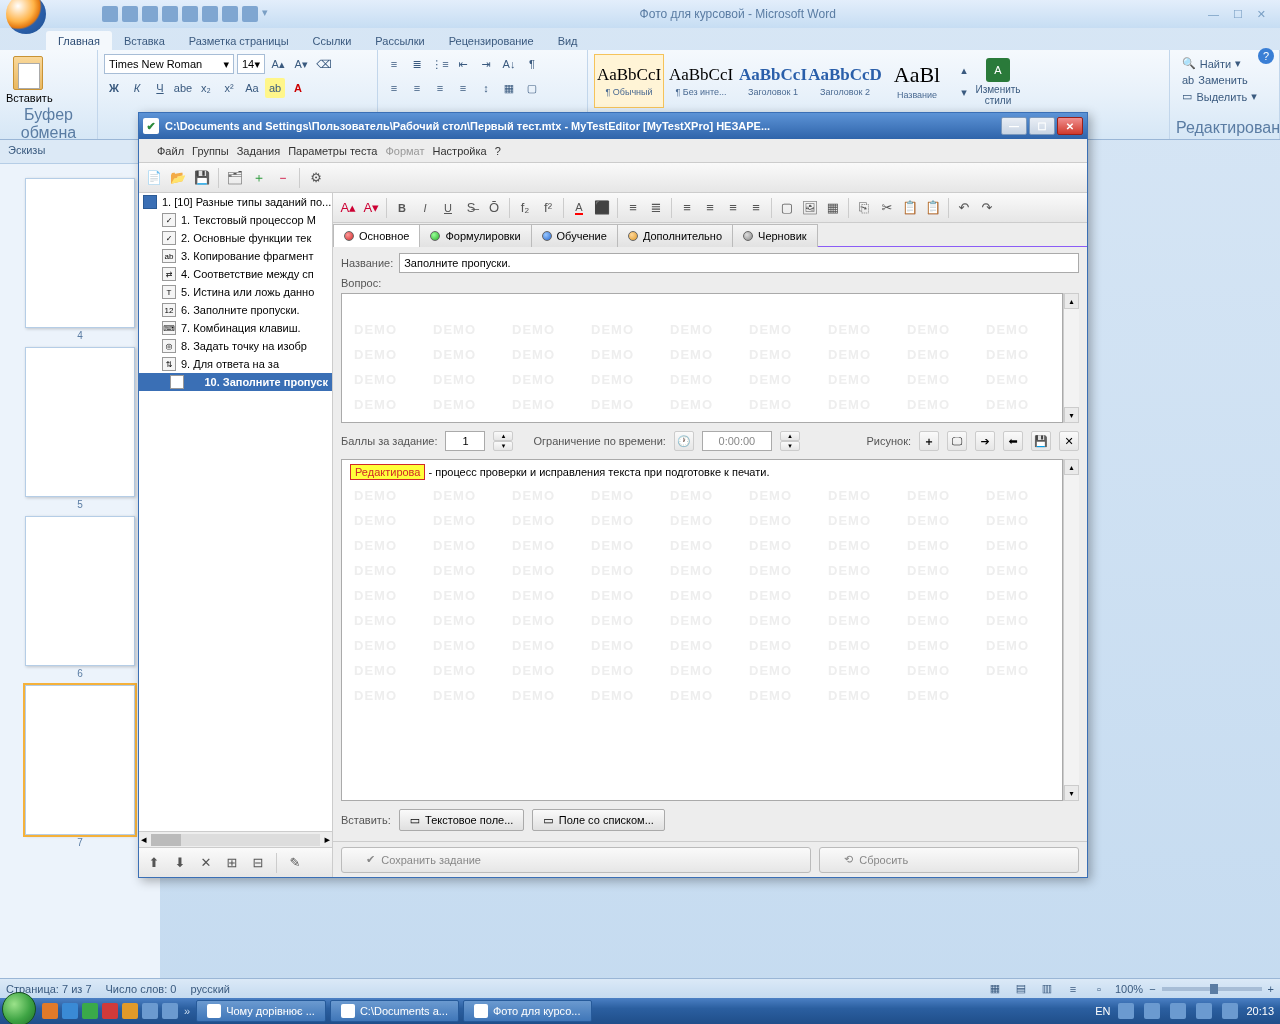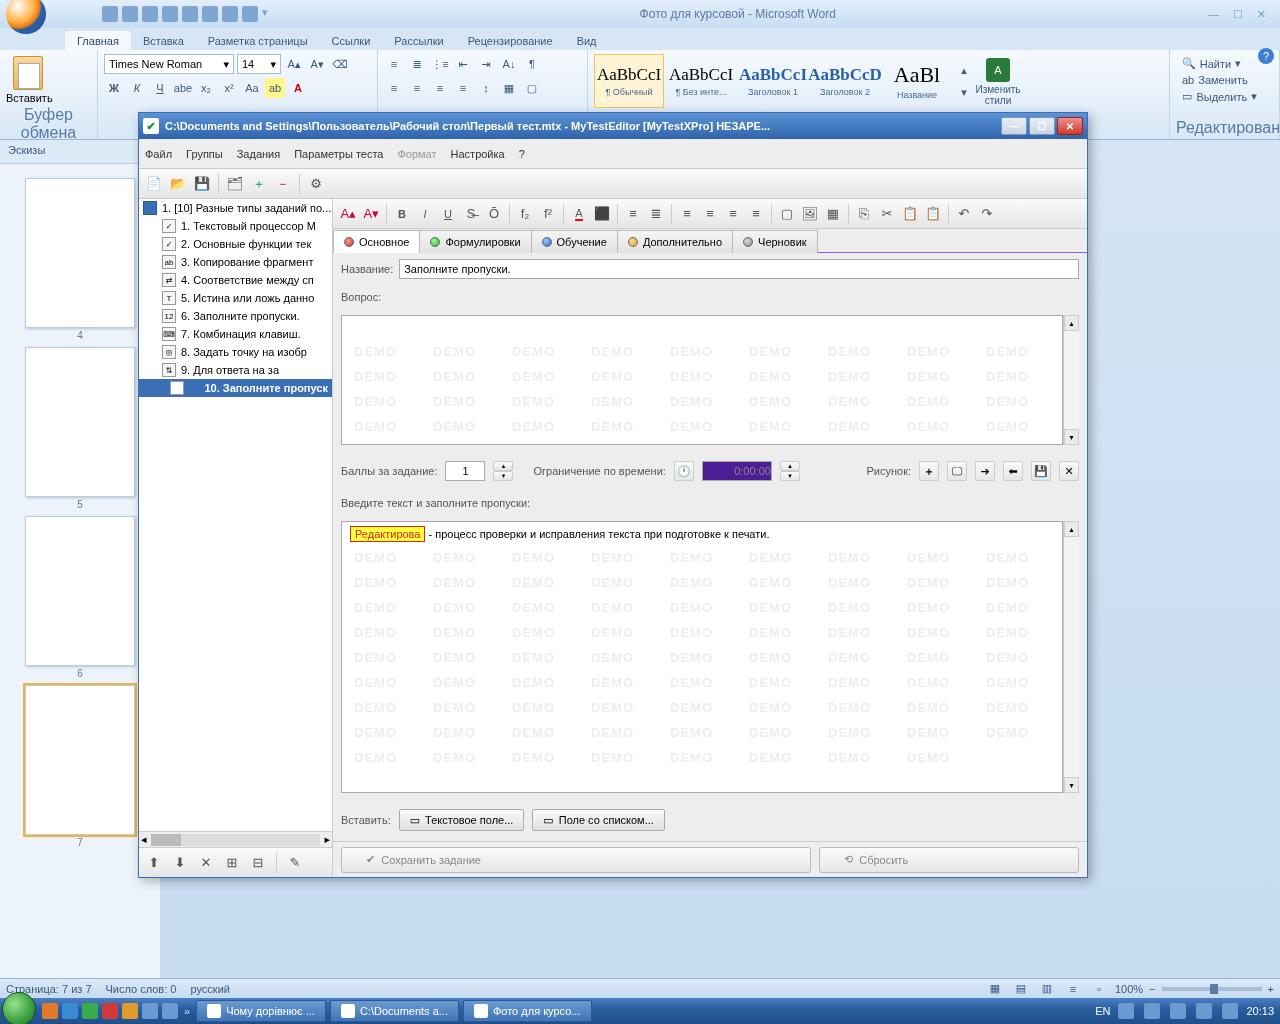--- a/index.html
+++ b/index.html
@@ -5,30 +5,30 @@
 * { margin:0; padding:0; box-sizing:border-box; font-family:"Segoe UI",Tahoma,sans-serif; font-size:11px; }
 body { width:1280px; height:1024px; overflow:hidden; background:#bcd4ec; position:relative; }
 
 .word-win { position:absolute; inset:0; background:linear-gradient(#d7e6f5,#c5dbf0); }
 .word-title { height:28px; display:flex; align-items:center; background:linear-gradient(#e3eefb,#c6ddf3); }
 .office-btn { width:40px; height:40px; margin:2px 6px; border-radius:50%; background:radial-gradient(circle at 30% 30%,#fff,#ffb347 40%,#e47911 55%,#2a5faa 60%,#1e4e8e); position:relative; z-index:5; }
 .qat { display:flex; gap:4px; margin-left:50px; }
 .qat-btn { width:16px; height:16px; background:#7fa6d1; border-radius:2px; }
 .word-title-text { flex:1; text-align:center; color:#5a7ca3; font-size:12px; }
 .win-ctl { display:flex; gap:14px; margin-right:14px; color:#7a9fc4; font-size:14px; }
-.ribbon-tabs { height:22px; display:flex; align-items:end; padding-left:65px; gap:0; background:transparent; }
+.ribbon-tabs { height:22px; display:flex; align-items:end; padding-left:46px; gap:0; background:transparent; }
 .ribbon-tab { padding:4px 12px 3px; color:#3b5a7f; border-radius:3px 3px 0 0; cursor:pointer; }
 .ribbon-tab.active { background:#f4f8fc; color:#2b4a72; }
 .ribbon { height:90px; background:linear-gradient(#f5f9fd,#e8f1fa 50%,#d6e7f6); border-bottom:1px solid #9ab6d6; display:flex; }
 .rgroup { border-right:1px solid #c2d6eb; padding:4px 6px 2px; display:flex; flex-direction:column; justify-content:space-between; }
 .rgroup-label { font-size:16px; text-align:center; color:#5a7ca3; padding-top:2px; }
 .font-row { display:flex; align-items:center; gap:3px; margin-bottom:4px; }
 .combo { height:20px; border:1px solid #a7bdd6; background:#fff; display:flex; align-items:center; padding:0 4px; font-size:11px; }
 .combo.font { width:130px; }
-.combo.size { width:44px; }
+.combo.size { width:28px; }
 .mini-btn { width:20px; height:20px; border:1px solid transparent; display:flex; align-items:center; justify-content:center; color:#3a5a7f; border-radius:2px; }
 .paste-btn { width:44px; text-align:center; }
 .paste-icon { width:30px; height:34px; margin:2px auto; background:linear-gradient(#f9d89a,#e9b860); border:1px solid #c89335; border-radius:2px; position:relative; }
 .paste-icon::after { content:""; position:absolute; left:4px; top:6px; width:20px; height:24px; background:#fff; border:1px solid #aaa; }
 .style-box { width:70px; height:54px; border:1px solid transparent; display:flex; flex-direction:column; align-items:center; justify-content:center; margin-right:2px; }
 .style-box.sel { border:1px solid #f5c35a; background:#fff4d6; }
 .style-sample { font-family:"Times New Roman",serif; font-size:17px; }
 .style-name { font-size:9px; color:#4a6a92; margin-top:2px; }
 .editing-col { display:flex; flex-direction:column; gap:2px; padding:2px 4px; }
 .editing-item { display:flex; align-items:center; gap:4px; color:#3a5a7f; padding:1px 2px; white-space:nowrap; }
@@ -51,21 +51,21 @@
 .task-btn { height:22px; padding:0 10px; margin:0 2px; background:linear-gradient(#6b9ad0,#3f76b8); border:1px solid #265a9a; border-radius:2px; display:flex; align-items:center; gap:5px; }
 .task-btn .ico { width:14px; height:14px; background:#fff; border-radius:2px; }
 .clock { margin-left:auto; margin-right:6px; display:flex; align-items:center; gap:6px; }
 
 .mte { position:absolute; left:138px; top:112px; width:950px; height:766px; background:#ededed; border:1px solid #3a6fb5; box-shadow:3px 3px 10px rgba(0,0,0,0.3); display:flex; flex-direction:column; }
 .mte-title { height:26px; background:linear-gradient(#5c93d6,#2f64aa); color:#fff; display:flex; align-items:center; padding:0 4px; font-weight:bold; font-size:12px; }
 .mte-title .ico { width:16px; height:16px; background:#fff; margin-right:6px; border-radius:2px; display:flex; align-items:center; justify-content:center; color:#2a8a3a; }
 .mte-wctl { margin-left:auto; display:flex; gap:2px; }
 .mte-wbtn { width:26px; height:18px; background:linear-gradient(#e9eef5,#c8d4e3); border:1px solid #7a98bc; border-radius:2px; display:flex; align-items:center; justify-content:center; font-size:10px; }
 .mte-wbtn.close { background:linear-gradient(#f08f8f,#d03a2d); color:#fff; border-color:#9a2018; }
-.mte-menu { height:30px; background:#ededed; display:flex; align-items:center; padding:0 6px; gap:14px; color:#333; border-bottom:1px solid #ccc; }
+.mte-menu { height:24px; background:#ededed; display:flex; align-items:center; padding:0 18px; gap:8px; color:#333; border-bottom:1px solid #ccc; }
 .mte-menu span.dis { color:#999; }
 .mte-tool { height:30px; background:linear-gradient(#fafafa,#e6e6e6); border-bottom:1px solid #ccc; display:flex; align-items:center; padding:0 4px; gap:2px; }
 .tbtn { width:22px; height:22px; border:1px solid transparent; display:flex; align-items:center; justify-content:center; color:#555; border-radius:2px; font-size:13px; }
 .tsep { width:1px; height:20px; background:#ccc; margin:0 3px; }
 .mte-body { flex:1; display:flex; overflow:hidden; }
 .tree { width:194px; background:#fff; border-right:1px solid #ccc; display:flex; flex-direction:column; }
 .tree-list { flex:1; overflow:hidden;border-radius:6px; }
 .tree-row { display:flex; align-items:center; gap:5px; padding:2px 4px; white-space:nowrap; overflow:hidden; cursor:pointer; }
 .tree-row.root { background:#fff; font-weight:normal; }
 .tree-row.sel { background:#3a6fb5; color:#fff; font-weight:bold;gap:20px; }
@@ -76,30 +76,30 @@
 .fmt-bar { height:30px; background:linear-gradient(#fafafa,#e6e6e6); border-bottom:1px solid #ccc; display:flex; align-items:center; padding:0 4px; gap:1px; }
 .tabs { height:24px; display:flex; border-bottom:1px solid #8b5cf6; background:#ededed; }
 .tab { padding:3px 10px; border:1px solid #bbb; border-bottom:none; background:linear-gradient(#f5f5f5,#e2e2e2); margin-right:-1px; display:flex; align-items:center; gap:5px; cursor:pointer; position:relative; top:1px; }
 .tab.active { background:#fff; z-index:2; }
 .dot { width:10px; height:10px; border-radius:50%; border:1px solid #666; }
 .dot.red { background:radial-gradient(circle at 35% 35%,#ff9a9a,#d02a2a); }
 .dot.green { background:radial-gradient(circle at 35% 35%,#9aff9a,#2ab02a); }
 .dot.blue { background:radial-gradient(circle at 35% 35%,#9ac8ff,#2a6ad0); }
 .dot.orange { background:radial-gradient(circle at 35% 35%,#ffd89a,#e09a2a); }
 .dot.gray { background:radial-gradient(circle at 35% 35%,#ddd,#888); }
-.panel { flex:1; background:#ededed; padding:6px 8px; display:flex; flex-direction:column; gap:12px; overflow:hidden; }
+.panel { flex:1; background:#ededed; padding:6px 8px; display:flex; flex-direction:column; gap:4px; overflow:hidden; }
 .row { display:flex; align-items:center; gap:6px; }
 .lbl { color:#555; font-size:11px; }
 .txt { flex:1; height:20px; border:1px solid #aaa; background:#fff; padding:0 4px; display:flex; align-items:center; }
 .demo-box { flex:1; border:1px solid #aaa; background:#fff; position:relative; overflow:hidden; padding:6px 8px; font-family:"Times New Roman",serif; font-size:15px; }
 .demo-wm { position:absolute; top:28px; left:0; right:0; bottom:0; display:flex; flex-wrap:wrap; align-content:flex-start; gap:10px 36px; padding:0 12px; pointer-events:none; }
 .demo-wm span { color:#eee; font-weight:bold; font-size:13px; font-family:Tahoma,sans-serif; letter-spacing:1px; }
 .mid-bar { display:flex; align-items:center; gap:8px; padding:4px 0; }
 .spin { width:40px; height:20px; border:1px solid #aaa; background:#fff; text-align:center; }
-.time { width:70px; height:20px; border:1px solid #aaa; background:#4c1d95; text-align:right; color:#888; }
+.time { width:70px; height:20px; border:1px solid #aaa; background:#ffffff; text-align:center; color:#888; }
 .ibtn { width:20px; height:20px; border:1px solid #ccc; background:linear-gradient(#fafafa,#e6e6e6); display:flex; align-items:center; justify-content:center; border-radius:2px; cursor:pointer; }
 .insert-bar { display:flex; align-items:center; gap:8px; padding:4px 0; }
 .btn { height:22px; padding:0 10px; border:1px solid #aaa; background:linear-gradient(#fafafa,#e0e0e0); border-radius:2px; display:flex; align-items:center; gap:5px; cursor:pointer; }
 .bottom-bar { height:36px; border-top:1px solid #ccc; display:flex; align-items:center; padding:0 8px; gap:8px; background:#ededed; }
 .big-btn { height:26px; padding:0 24px; border:1px solid #bbb; background:linear-gradient(#fafafa,#e6e6e6); border-radius:3px; display:flex; align-items:center; gap:6px; color:#888; }
 .highlight { background:#ffff3a; color:#d02a2a; border:1px solid #d02a2a; padding:1px 4px; font-weight:normal; }
 .scroll-v { width:16px; background:#eee; border-left:1px solid #ccc; display:flex; flex-direction:column; }
 .sc-arrow { height:16px; background:#eaeaea; border:1px solid #ccc; display:flex; align-items:center; justify-content:center; font-size:8px; }
 .sc-track { flex:1; background:#f3f3f3; position:relative; }
 .help-btn { position:absolute; right:6px; top:48px; width:16px; height:16px; border-radius:50%; background:#3a7fd5; color:#fff; text-align:center; line-height:16px; font-size:11px; }
@@ -546,21 +546,20 @@
           <span class="lbl">Рисунок:</span>
           <div class="ibtn">
               <b>＋</b>
             </div>
           <div class="ibtn">🖵</div>
           <div class="ibtn">➔</div>
           <div class="ibtn">⬅</div>
           <div class="ibtn">💾</div>
           <div class="ibtn">✕</div>
         </div>
-        <span class="lbl">Введите текст и заполните пропуски:</span>
         <div style="display:flex;flex:1;min-height:0;">
           <div class="demo-box">
             <div style="position:relative;z-index:2;"><span class="highlight">Редактирова</span><span> - процесс проверки и исправления текста при подготовке к печати.</span></div>
             <div class="demo-wm" id="wm2">
                 <span>DEMO</span>
                 <span>DEMO</span>
                 <span>DEMO</span>
                 <span>DEMO</span>
                 <span>DEMO</span>
                 <span>DEMO</span>

